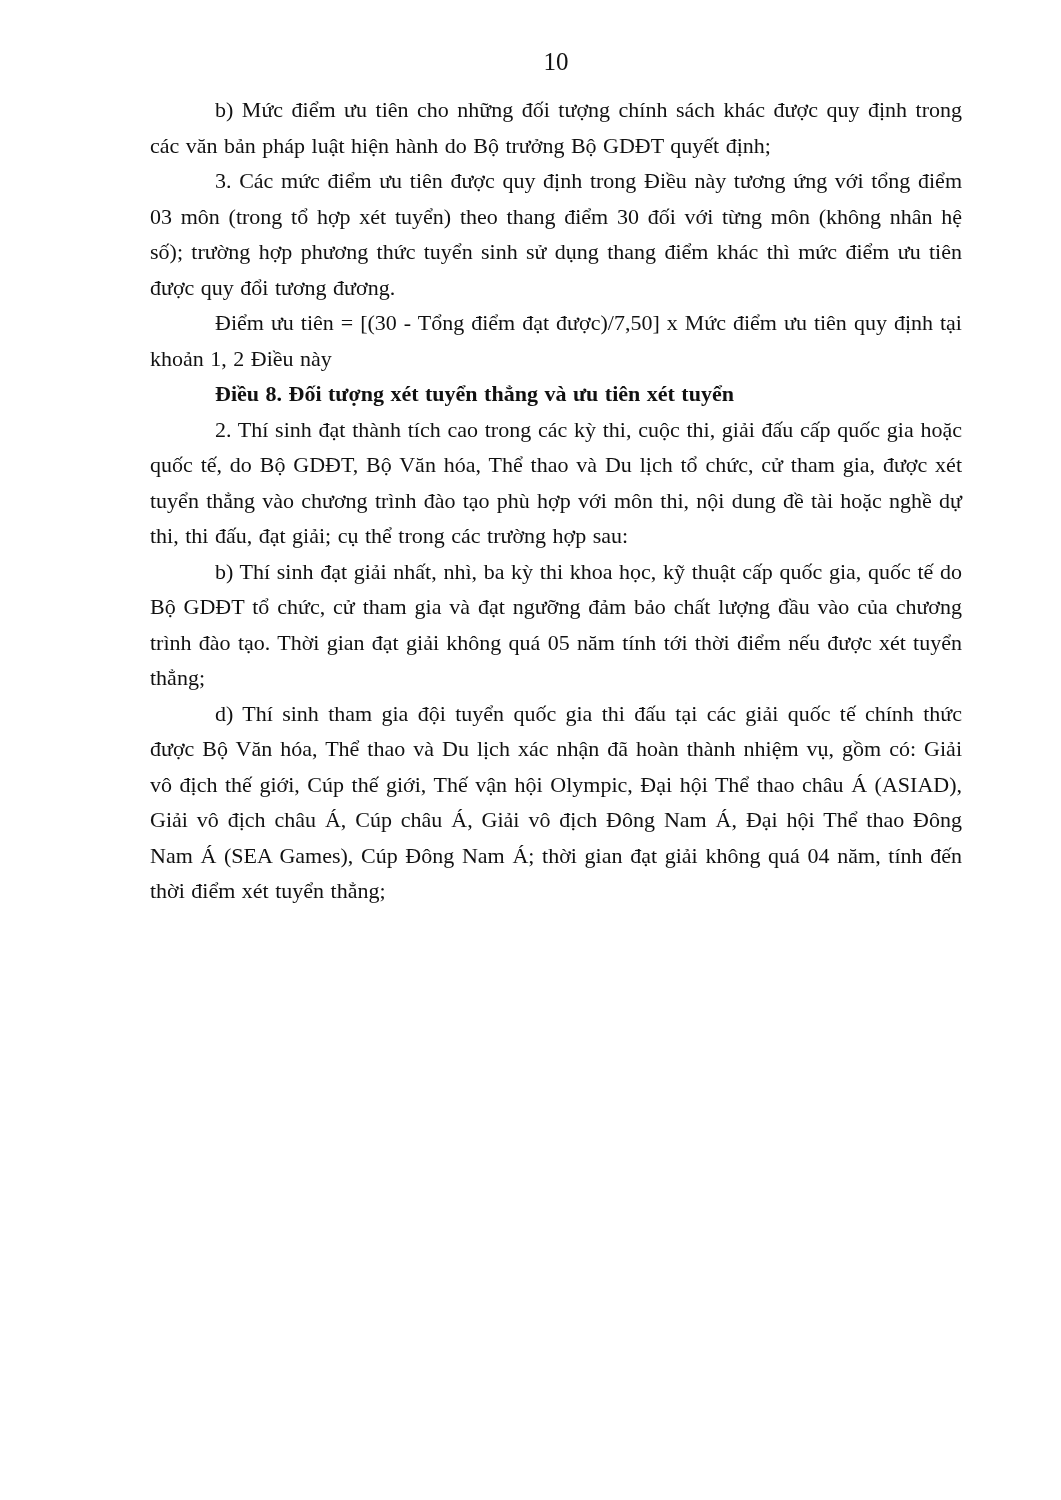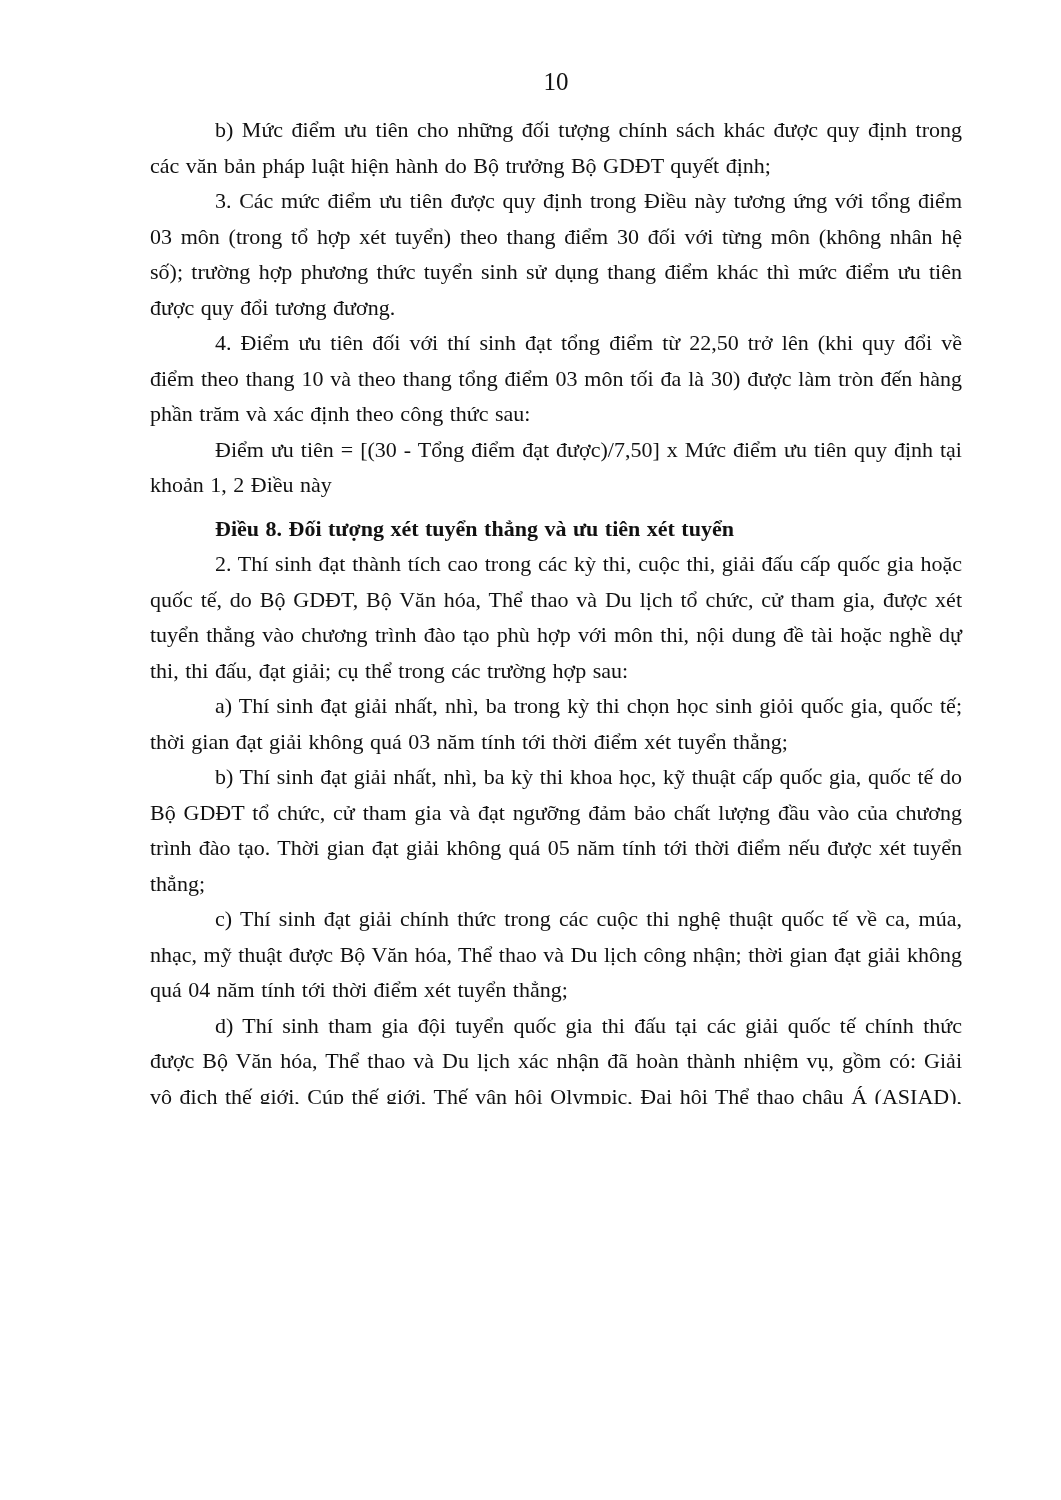--- a/index.html
+++ b/index.html
@@ -6,21 +6,21 @@
     margin: 0;
     padding: 0;
     background: #ffffff;
   }
   .page {
     position: relative;
     width: 1061px;
     height: 1104px;
     background: #ffffff;
     box-sizing: border-box;
-    padding: 68px 99px 0 150px;
+    padding: 48px 99px 0 150px;
     color: #111111;
     font-family: "Liberation Serif", "DejaVu Serif", serif;
     overflow: hidden;
   }
   .page-number {
     text-align: center;
     font-size: 25px;
     line-height: 28px;
     margin-bottom: 16px;
   }
@@ -30,34 +30,30 @@
     line-height: 35.5px;
     text-align: justify;
     text-indent: 65px;
     word-spacing: 1px;
   }
   .body-text p.italic {
   }
   .body-text p.heading {
     font-weight: bold;
     text-align: left;
-    margin-top: 8px;
   }
 </style>
 </head>
 <body>
 
 <div class="page">
   <div class="page-number">10</div>
 
   <div class="body-text">
     <p>b) Mức điểm ưu tiên cho những đối tượng chính sách khác được quy định trong các văn bản pháp luật hiện hành do Bộ trưởng Bộ GDĐT quyết định;</p>
     <p>3. Các mức điểm ưu tiên được quy định trong Điều này tương ứng với tổng điểm 03 môn (trong tổ hợp xét tuyển) theo thang điểm 30 đối với từng môn (không nhân hệ số); trường hợp phương thức tuyển sinh sử dụng thang điểm khác thì mức điểm ưu tiên được quy đổi tương đương.</p>
-    <p>4. Điểm ưu tiên đối với thí sinh đạt tổng điểm từ 22,50 trở lên (khi quy đổi về điểm theo thang 10 và theo thang tổng điểm 03 môn tối đa là 30) được làm tròn đến hàng phần trăm và xác định theo công thức sau:</p>
     <p class="italic">Điểm ưu tiên = [(30 - Tổng điểm đạt được)/7,50] x Mức điểm ưu tiên quy định tại khoản 1, 2 Điều này</p>
     <p class="heading">Điều 8. Đối tượng xét tuyển thẳng và ưu tiên xét tuyển</p>
     <p>2. Thí sinh đạt thành tích cao trong các kỳ thi, cuộc thi, giải đấu cấp quốc gia hoặc quốc tế, do Bộ GDĐT, Bộ Văn hóa, Thể thao và Du lịch tổ chức, cử tham gia, được xét tuyển thẳng vào chương trình đào tạo phù hợp với môn thi, nội dung đề tài hoặc nghề dự thi, thi đấu, đạt giải; cụ thể trong các trường hợp sau:</p>
-    <p>a) Thí sinh đạt giải nhất, nhì, ba trong kỳ thi chọn học sinh giỏi quốc gia, quốc tế; thời gian đạt giải không quá 03 năm tính tới thời điểm xét tuyển thẳng;</p>
     <p>b) Thí sinh đạt giải nhất, nhì, ba kỳ thi khoa học, kỹ thuật cấp quốc gia, quốc tế do Bộ GDĐT tổ chức, cử tham gia và đạt ngưỡng đảm bảo chất lượng đầu vào của chương trình đào tạo. Thời gian đạt giải không quá 05 năm tính tới thời điểm nếu được xét tuyển thẳng;</p>
-    <p>c) Thí sinh đạt giải chính thức trong các cuộc thi nghệ thuật quốc tế về ca, múa, nhạc, mỹ thuật được Bộ Văn hóa, Thể thao và Du lịch công nhận; thời gian đạt giải không quá 04 năm tính tới thời điểm xét tuyển thẳng;</p>
     <p>d) Thí sinh tham gia đội tuyển quốc gia thi đấu tại các giải quốc tế chính thức được Bộ Văn hóa, Thể thao và Du lịch xác nhận đã hoàn thành nhiệm vụ, gồm có: Giải vô địch thế giới, Cúp thế giới, Thế vận hội Olympic, Đại hội Thể thao châu Á (ASIAD), Giải vô địch châu Á, Cúp châu Á, Giải vô địch Đông Nam Á, Đại hội Thể thao Đông Nam Á (SEA Games), Cúp Đông Nam Á; thời gian đạt giải không quá 04 năm, tính đến thời điểm xét tuyển thẳng;</p>
   </div>
 </div>
 
 </body></html>

